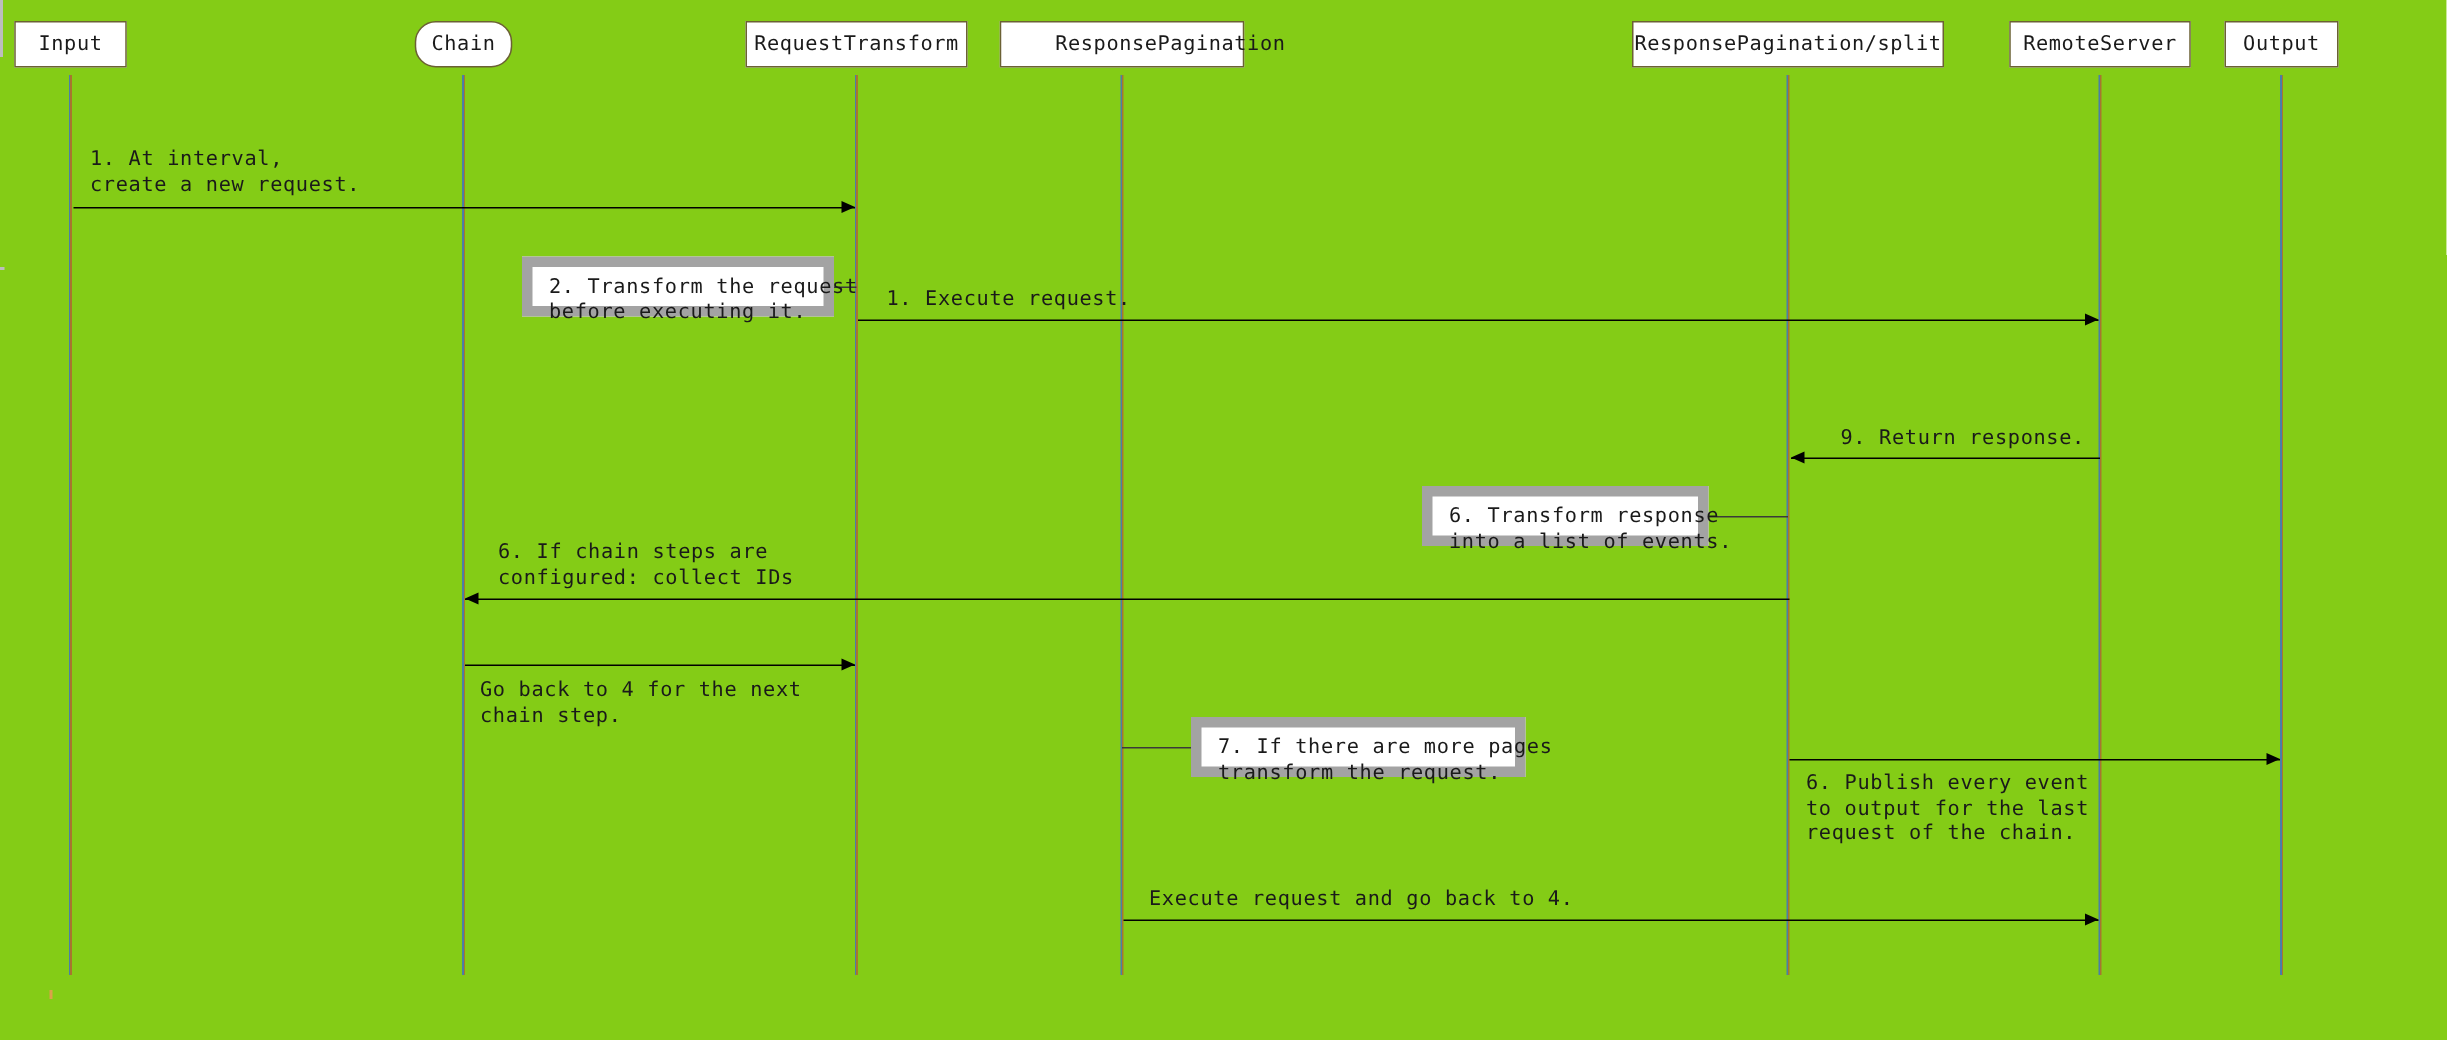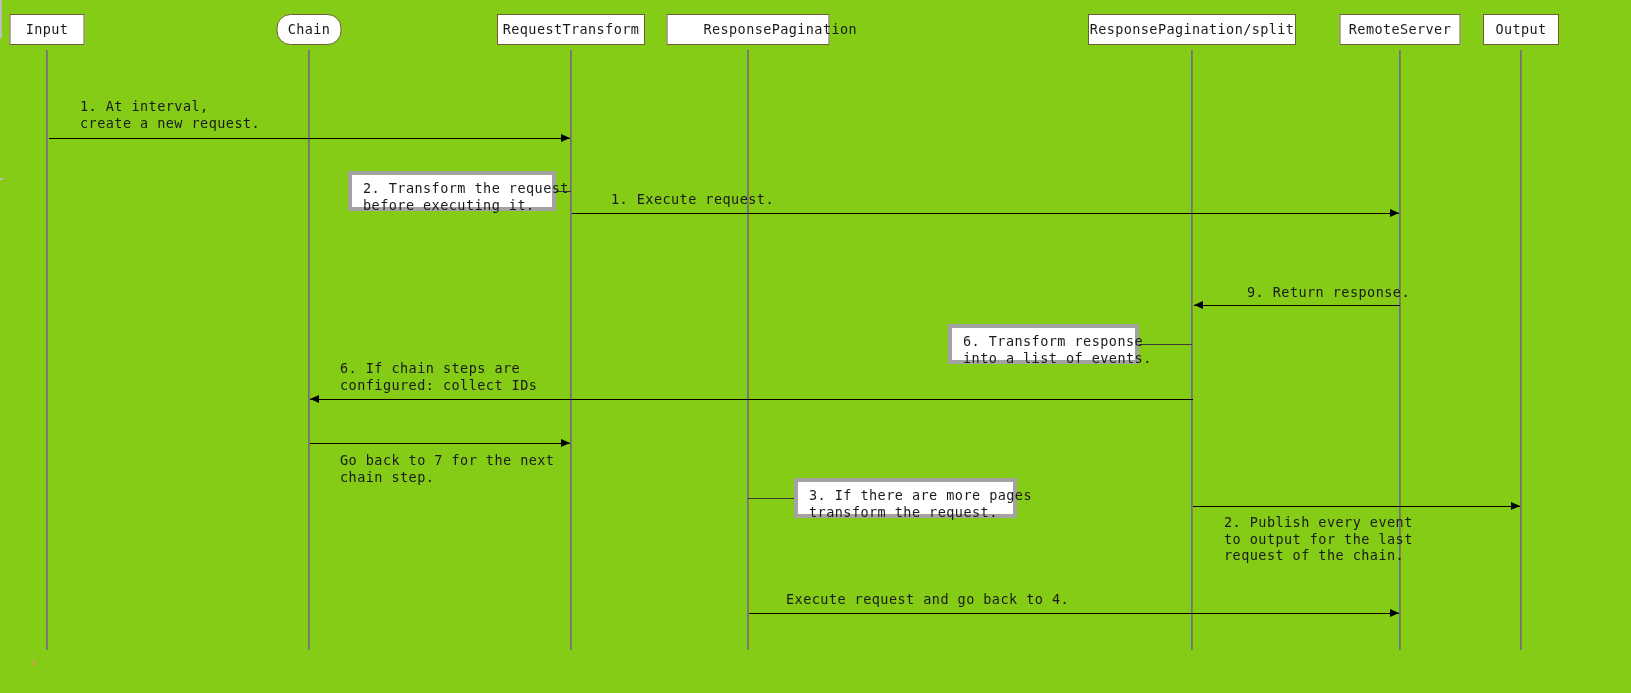--- a/index.html
+++ b/index.html
@@ -60,27 +60,26 @@
     border-right: 9px solid #000000;
   }
   
   .msg-label {
     position: absolute;
     font-size: 13.5px;
     line-height: 16.5px;
     letter-spacing: 0.45px;
     white-space: pre;
     color: #1a1a1a;
-    margin-left: 20px;
   }
   
   .note {
     position: absolute;
     box-sizing: border-box;
-    border: 4px solid #a3a3a3;
+    border: 7px solid #a3a3a3;
     background: #ffffff;
     font-size: 13.5px;
     line-height: 16.5px;
     letter-spacing: 0.45px;
     white-space: pre;
     padding: 5px 10px 5px 11px;
     color: #1a1a1a;
   }
   .note-connector {
     position: absolute;
@@ -121,42 +120,42 @@
       <div class="msg-label" style="left: 60px; top: 98px;">1. At interval,
 create a new request.</div>
       <div class="msg-line" style="left: 572px; top: 213px; width: 827px;"></div>
       <div class="arrow-head right" style="top: 209px; left: 1390px;"></div>
       <div class="msg-label" style="left: 591px; top: 191px;">1. Execute request.</div>
       <div class="msg-line" style="left: 1194px; top: 305px; width: 206px;"></div>
       <div class="arrow-head left" style="top: 301px; left: 1194px;"></div>
       <div class="msg-label" style="left: 1227px; top: 284px;">9. Return response.</div>
       <div class="msg-line" style="left: 310px; top: 399px; width: 883px;"></div>
       <div class="arrow-head left" style="top: 395px; left: 310px;"></div>
-      <div class="msg-label" style="left: 320px; top: 360px;">6. If chain steps are
+      <div class="msg-label" style="left: 332px; top: 360px;">6. If chain steps are
 configured: collect IDs</div>
       <div class="msg-line" style="left: 310px; top: 443px; width: 260px;"></div>
       <div class="arrow-head right" style="top: 439px; left: 561px;"></div>
-      <div class="msg-label" style="left: 320px; top: 452px;">Go back to 7 for the next
+      <div class="msg-label" style="left: 320px; top: 452px;">Go back to 4 for the next
 chain step.</div>
       <div class="msg-line" style="left: 1193px; top: 506px; width: 327px;"></div>
       <div class="arrow-head right" style="top: 502px; left: 1511px;"></div>
-      <div class="msg-label" style="left: 1204px; top: 514px;">2. Publish every event
+      <div class="msg-label" style="left: 1204px; top: 514px;">6. Publish every event
 to output for the last
 request of the chain.</div>
       <div class="msg-line" style="left: 749px; top: 613px; width: 650px;"></div>
       <div class="arrow-head right" style="top: 609px; left: 1390px;"></div>
       <div class="msg-label" style="left: 766px; top: 591px;">Execute request and go back to 4.</div>
     </div>
   <div id="notes-layer">
       <div class="note-connector" style="left: 556px; top: 191px; width: 15px;"></div>
       <div class="note" style="left: 348px; top: 171px; width: 208px; height: 40px;">2. Transform the request
 before executing it.</div>
       <div class="note-connector" style="left: 1139px; top: 344px; width: 53px;"></div>
       <div class="note" style="left: 948px; top: 324px; width: 191px; height: 40px;">6. Transform response
 into a list of events.</div>
       <div class="note-connector" style="left: 748px; top: 498px; width: 46px;"></div>
-      <div class="note" style="left: 794px; top: 478px; width: 223px; height: 40px;">3. If there are more pages
+      <div class="note" style="left: 794px; top: 478px; width: 223px; height: 40px;">7. If there are more pages
 transform the request.</div>
     </div>
   <div class="edge-tick" style="left:0;top:0;width:2px;height:38px;"></div>
   <div class="edge-tick" style="left:0;top:178px;width:3px;height:2px;"></div>
   <div class="edge-tick" style="left:33px;top:660px;width:2px;height:6px;background:#d9a24a;"></div>
 </div>
 
 </body></html>

